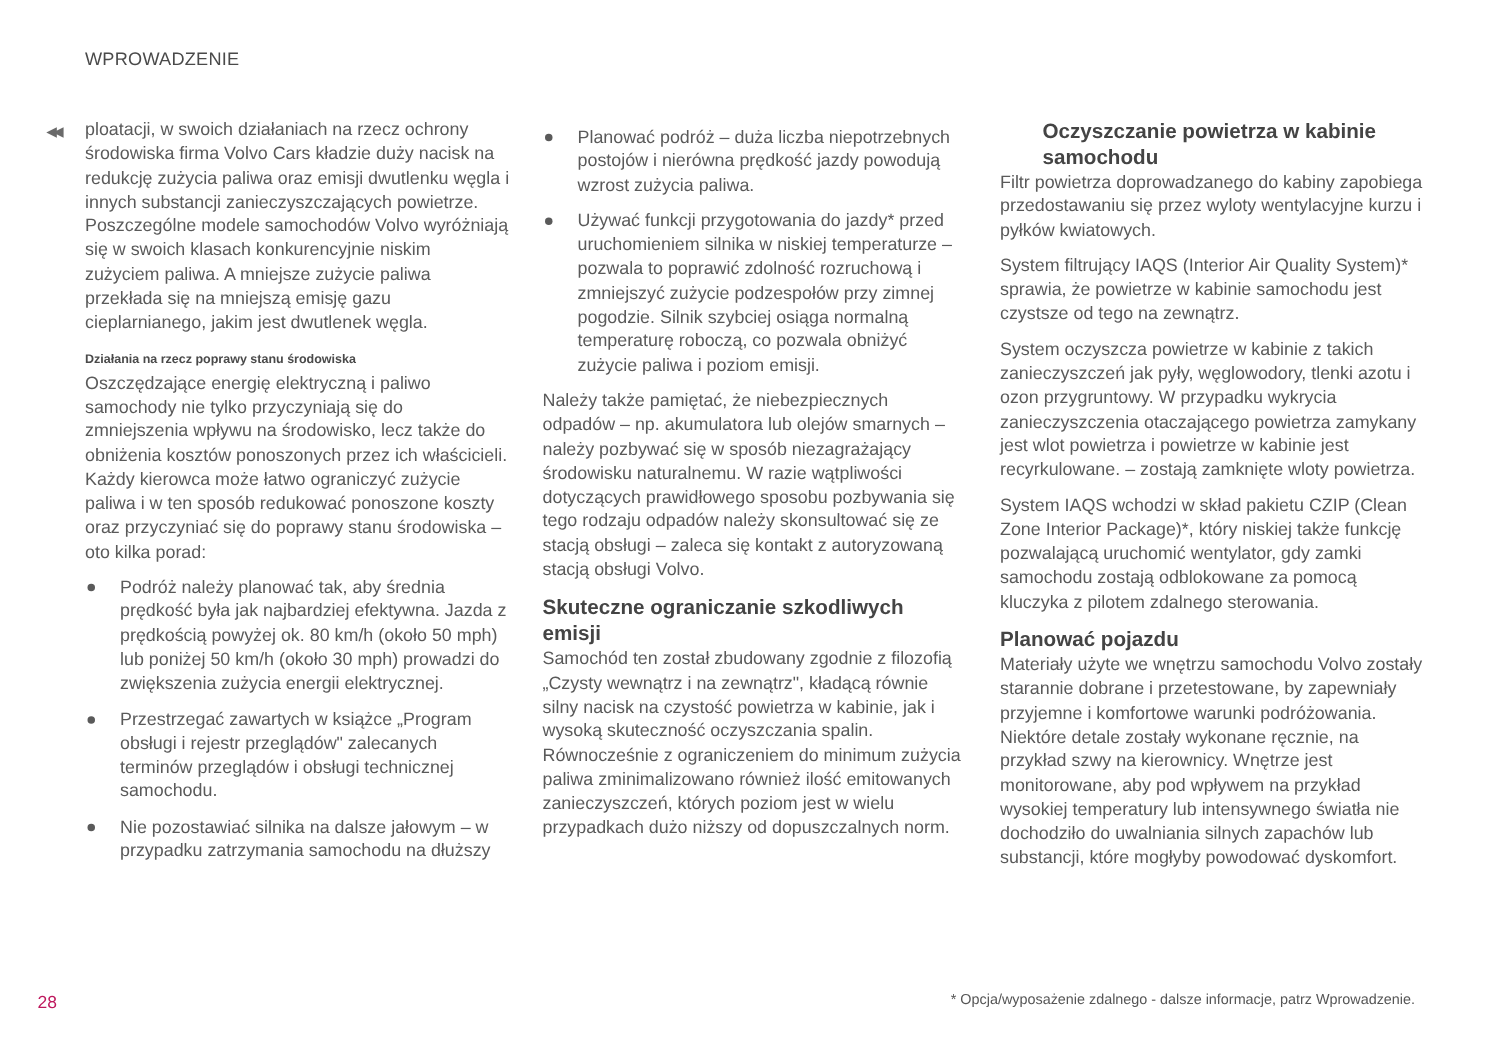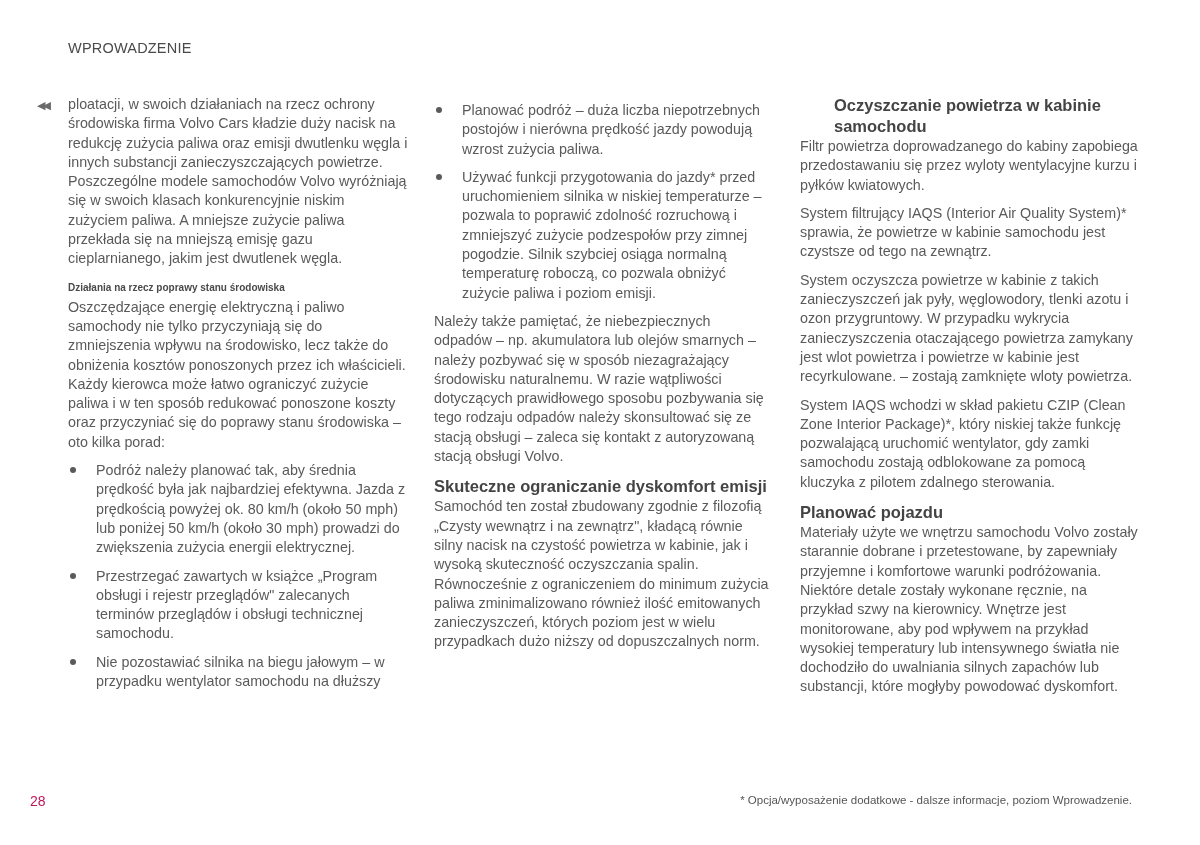--- a/index.html
+++ b/index.html
@@ -41,38 +41,38 @@
 
 <span class="back-icon">◀◀</span>
 
 <div class="col col1">
   <p>ploatacji, w swoich działaniach na rzecz ochrony środowiska firma Volvo Cars kładzie duży nacisk na redukcję zużycia paliwa oraz emisji dwutlenku węgla i innych substancji zanieczyszczających powietrze. Poszczególne modele samochodów Volvo wyróżniają się w swoich klasach konkurencyjnie niskim zużyciem paliwa. A mniejsze zużycie paliwa przekłada się na mniejszą emisję gazu cieplarnianego, jakim jest dwutlenek węgla.</p>
   <h3 class="sub">Działania na rzecz poprawy stanu środowiska</h3>
   <p>Oszczędzające energię elektryczną i paliwo samochody nie tylko przyczyniają się do zmniejszenia wpływu na środowisko, lecz także do obniżenia kosztów ponoszonych przez ich właścicieli. Każdy kierowca może łatwo ograniczyć zużycie paliwa i w ten sposób redukować ponoszone koszty oraz przyczyniać się do poprawy stanu środowiska – oto kilka porad:</p>
   <ul class="bullets">
     <li><span class="bullet"></span><span>Podróż należy planować tak, aby średnia prędkość była jak najbardziej efektywna. Jazda z prędkością powyżej ok. 80 km/h (około 50 mph) lub poniżej 50 km/h (około 30 mph) prowadzi do zwiększenia zużycia energii elektrycznej.</span></li>
     <li><span class="bullet"></span><span>Przestrzegać zawartych w książce „Program obsługi i rejestr przeglądów" zalecanych terminów przeglądów i obsługi technicznej samochodu.</span></li>
-    <li><span class="bullet"></span><span>Nie pozostawiać silnika na biegu jałowym – w przypadku wentylator samochodu na dłuższy</span></li>
+    <li><span class="bullet"></span><span>Nie pozostawiać silnika na dalsze jałowym – w przypadku zatrzymania samochodu na dłuższy</span></li>
   </ul>
 </div>
 
 <div class="col col2">
   <ul class="bullets">
     <li><span class="bullet"></span><span>Planować podróż – duża liczba niepotrzebnych postojów i nierówna prędkość jazdy powodują wzrost zużycia paliwa.</span></li>
     <li><span class="bullet"></span><span>Używać funkcji przygotowania do jazdy* przed uruchomieniem silnika w niskiej temperaturze – pozwala to poprawić zdolność rozruchową i zmniejszyć zużycie podzespołów przy zimnej pogodzie. Silnik szybciej osiąga normalną temperaturę roboczą, co pozwala obniżyć zużycie paliwa i poziom emisji.</span></li>
   </ul>
   <p>Należy także pamiętać, że niebezpiecznych odpadów – np. akumulatora lub olejów smarnych – należy pozbywać się w sposób niezagrażający środowisku naturalnemu. W razie wątpliwości dotyczących prawidłowego sposobu pozbywania się tego rodzaju odpadów należy skonsultować się ze stacją obsługi – zaleca się kontakt z autoryzowaną stacją obsługi Volvo.</p>
-  <h2 class="section">Skuteczne ograniczanie dyskomfort emisji</h2>
+  <h2 class="section">Skuteczne ograniczanie szkodliwych emisji</h2>
   <p>Samochód ten został zbudowany zgodnie z filozofią „Czysty wewnątrz i na zewnątrz", kładącą równie silny nacisk na czystość powietrza w kabinie, jak i wysoką skuteczność oczyszczania spalin. Równocześnie z ograniczeniem do minimum zużycia paliwa zminimalizowano również ilość emitowanych zanieczyszczeń, których poziom jest w wielu przypadkach dużo niższy od dopuszczalnych norm.</p>
 </div>
 
 <div class="col col3">
   <h2 class="section first">Oczyszczanie powietrza w kabinie samochodu</h2>
   <p>Filtr powietrza doprowadzanego do kabiny zapobiega przedostawaniu się przez wyloty wentylacyjne kurzu i pyłków kwiatowych.</p>
   <p>System filtrujący IAQS (Interior Air Quality System)* sprawia, że powietrze w kabinie samochodu jest czystsze od tego na zewnątrz.</p>
   <p>System oczyszcza powietrze w kabinie z takich zanieczyszczeń jak pyły, węglowodory, tlenki azotu i ozon przygruntowy. W przypadku wykrycia zanieczyszczenia otaczającego powietrza zamykany jest wlot powietrza i powietrze w kabinie jest recyrkulowane. – zostają zamknięte wloty powietrza.</p>
   <p>System IAQS wchodzi w skład pakietu CZIP (Clean Zone Interior Package)*, który niskiej także funkcję pozwalającą uruchomić wentylator, gdy zamki samochodu zostają odblokowane za pomocą kluczyka z pilotem zdalnego sterowania.</p>
   <h2 class="section">Planować pojazdu</h2>
   <p class="tight">Materiały użyte we wnętrzu samochodu Volvo zostały starannie dobrane i przetestowane, by zapewniały przyjemne i komfortowe warunki podróżowania. Niektóre detale zostały wykonane ręcznie, na przykład szwy na kierownicy. Wnętrze jest monitorowane, aby pod wpływem na przykład wysokiej temperatury lub intensywnego światła nie dochodziło do uwalniania silnych zapachów lub substancji, które mogłyby powodować dyskomfort.</p>
 </div>
 
 <div class="page-number">28</div>
-<div class="footnote">* Opcja/wyposażenie dodatkowe - dalsze informacje, poziom Wprowadzenie.</div>
+<div class="footnote">* Opcja/wyposażenie zdalnego - dalsze informacje, patrz Wprowadzenie.</div>
 
 </body></html>

